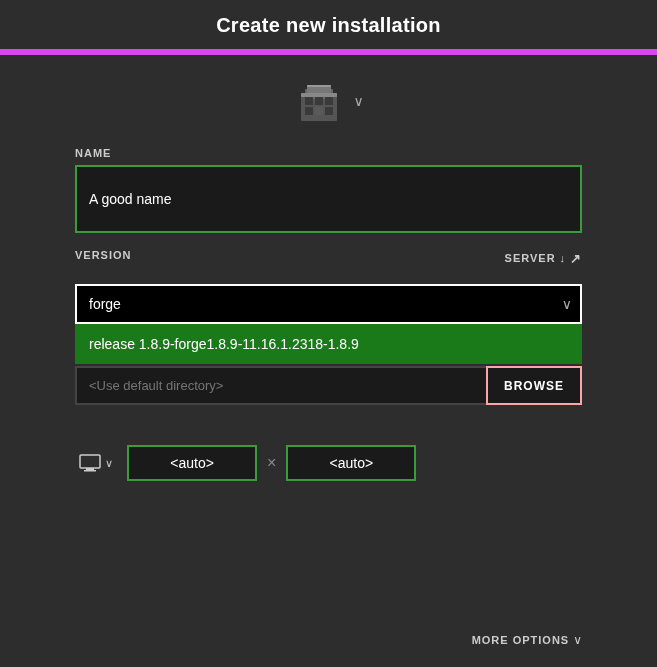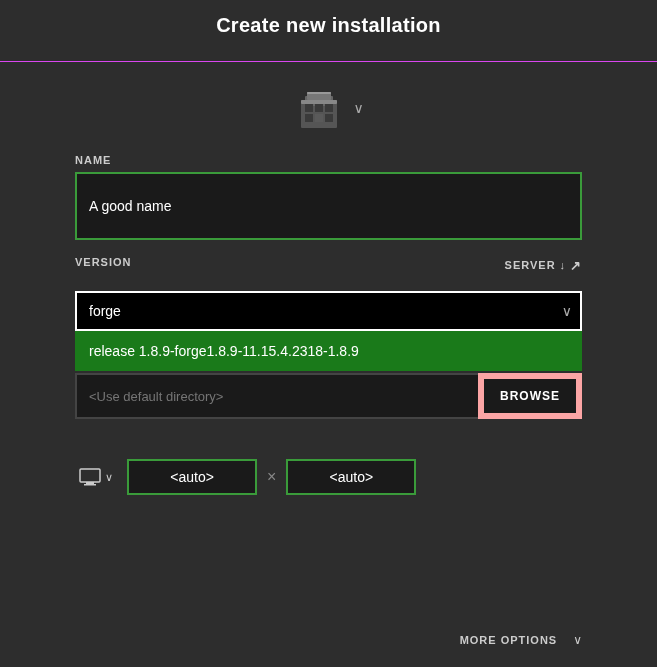--- a/index.html
+++ b/index.html
@@ -15,22 +15,22 @@
 
     .dialog {
       width: 657px;
       height: 667px;
       background: #2d2d2d;
       display: flex;
       flex-direction: column;
     }
 
     .dialog-header {
-      padding: 14px 20px 24px;
-      border-bottom: 1px solid #d946ef;
+      padding: 14px 20px 12px;
+      border-bottom: 6px solid #d946ef;
       text-align: center;
     }
 
     .dialog-header h1 {
       font-size: 20px;
       font-weight: 700;
       color: #ffffff;
       letter-spacing: 0.3px;
     }
 
@@ -151,21 +151,21 @@
       border: 2px solid #444;
       border-right: none;
       color: #888;
       padding: 10px 12px;
       font-size: 13px;
       outline: none;
     }
 
     .browse-button {
       background: #1a1a1a;
-      border: 6px solid #fca5a5;
+      border: 2px solid #fca5a5;
       color: #ffffff;
       padding: 10px 16px;
       font-size: 12px;
       font-weight: 700;
       letter-spacing: 1px;
       cursor: pointer;
       text-transform: uppercase;
     }
 
     .resolution-group {
@@ -205,21 +205,21 @@
       color: #888;
       font-size: 16px;
     }
 
     .more-options-row {
       display: flex;
       justify-content: flex-end;
       align-items: center;
       margin-top: auto;
       padding-top: 20px;
-      gap: 16px;
+      gap: 4px;
       cursor: pointer;
     }
 
     .more-options-label {
       font-size: 11px;
       font-weight: 700;
       letter-spacing: 1px;
       color: #cccccc;
       text-transform: uppercase;
     }
@@ -272,21 +272,21 @@
           <span>↓</span>
           <span style="font-size:13px;">↗</span>
         </div>
       </div>
 
       <div class="version-select-wrapper">
         <input type="text" class="version-select-input" value="forge" style="">
         <span class="version-dropdown-arrow">∨</span>
       </div>
 
-      <div class="dropdown-option">release 1.8.9-forge1.8.9-11.15.4.2318-1.8.9</div>
+      <div class="dropdown-option">release 1.8.9-forge1.8.9-11.16.1.2318-1.8.9</div>
 
       <div class="directory-row">
         <input type="text" class="directory-input" placeholder="&lt;Use default directory&gt;" value="" style="">
         <button class="browse-button">BROWSE</button>
       </div>
     </div>
 
     <div class="resolution-group field-group">
       <div class="resolution-controls">
         <div class="monitor-select">

